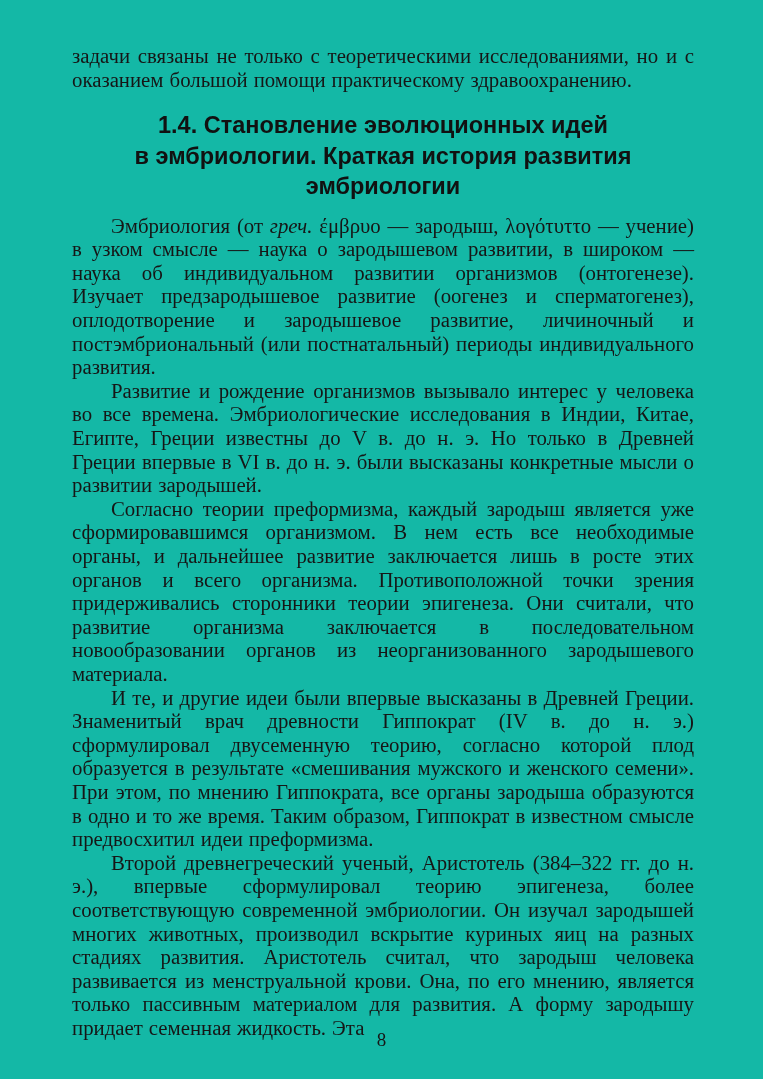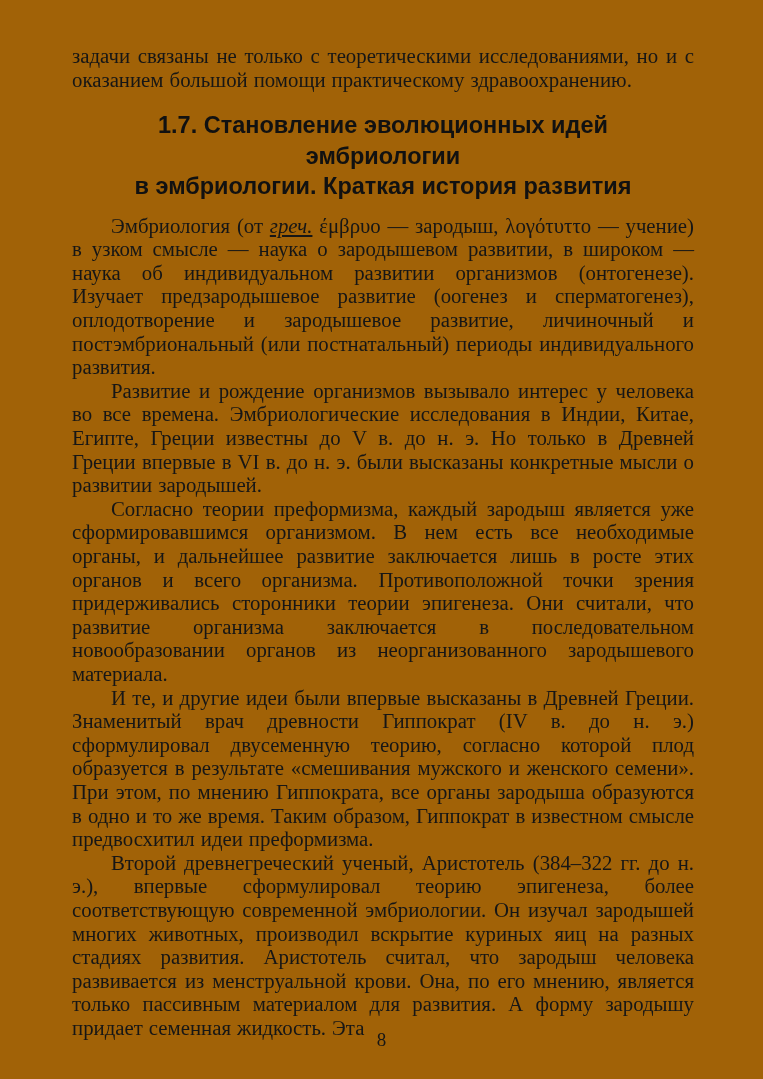--- a/index.html
+++ b/index.html
@@ -1,21 +1,21 @@
 <!DOCTYPE html>
 <html lang="ru"><head>
 <meta charset="utf-8">
 <style>
   * { margin: 0; padding: 0; box-sizing: border-box; }
   html, body { background: #ffffff; }
   .page {
     position: relative;
     width: 763px;
     height: 1079px;
-    background: #a16207;
+    background: #14b8a6;
     color: #161616;
     font-family: "Liberation Serif", "DejaVu Serif", serif;
     overflow: hidden;
   }
   .content {
     position: absolute;
     left: 72px;
     top: 44px;
     width: 622px;
   }
@@ -31,43 +31,43 @@
     font-family: "Liberation Sans", "DejaVu Sans", sans-serif;
     font-weight: 700;
     font-size: 23.5px;
     line-height: 30.5px;
     text-align: center;
     margin: 19px 0 12px 0;
     color: #111111;
   }
   .heading-line { display: block; }
   .run-bold { font-weight: 400; font-style: normal; }
-  .run-italic { font-style: italic; font-weight: normal; text-decoration: underline; }
+  .run-italic { font-style: italic; font-weight: normal; }
   .page-number {
     position: absolute;
     left: 0;
     right: 0;
     top: 1029px;
     text-align: center;
     font-size: 19px;
     color: #161616;
   }
 </style>
 </head>
 <body>
 
 <div class="page">
   <div class="content">
 
     <p class="body-par no-indent">задачи связаны не только с теоретическими исследованиями, но и с оказанием большой помощи практическому здравоохранению.</p>
 
     <h1 class="section-heading">
-      <span class="heading-line">1.7. Становление эволюционных идей</span>
+      <span class="heading-line">1.4. Становление эволюционных идей</span>
+      <span class="heading-line">в эмбриологии. Краткая история развития</span>
       <span class="heading-line">эмбриологии</span>
-      <span class="heading-line">в эмбриологии. Краткая история развития</span>
     </h1>
 
     <p class="body-par"><span class="run-bold">Эмбриология</span><span> (от </span><span class="run-italic">греч.</span><span> έμβρυο — зародыш, λογότυττο — учение) в узком смысле — наука о зародышевом развитии, в широком — наука об индивидуальном развитии организмов (онтогенезе). Изучает предзародышевое развитие (оогенез и сперматогенез), оплодотворение и зародышевое развитие, личиночный и постэмбриональный (или постнатальный) периоды индивидуального развития.</span></p>
 
     <p class="body-par">Развитие и рождение организмов вызывало интерес у человека во все времена. Эмбриологические исследования в Индии, Китае, Египте, Греции известны до V в. до н. э. Но только в Древней Греции впервые в VI в. до н. э. были высказаны конкретные мысли о развитии зародышей.</p>
 
 
     <p class="body-par"><span>Согласно </span><span class="run-bold">теории преформизма</span><span>, каждый зародыш является уже сформировавшимся организмом. В нем есть все необходимые органы, и дальнейшее развитие заключается лишь в росте этих органов и всего организма. Противоположной точки зрения придерживались сторонники теории </span><span class="run-bold">эпигенеза</span><span>. Они считали, что развитие организма заключается в последовательном новообразовании органов из неорганизованного зародышевого материала.</span></p>
 
     <p class="body-par">И те, и другие идеи были впервые высказаны в Древней Греции. Знаменитый врач древности Гиппократ (IV в. до н. э.) сформулировал двусеменную теорию, согласно которой плод образуется в результате «смешивания мужского и женского семени». При этом, по мнению Гиппократа, все органы зародыша образуются в одно и то же время. Таким образом, Гиппократ в известном смысле предвосхитил идеи преформизма.</p>

